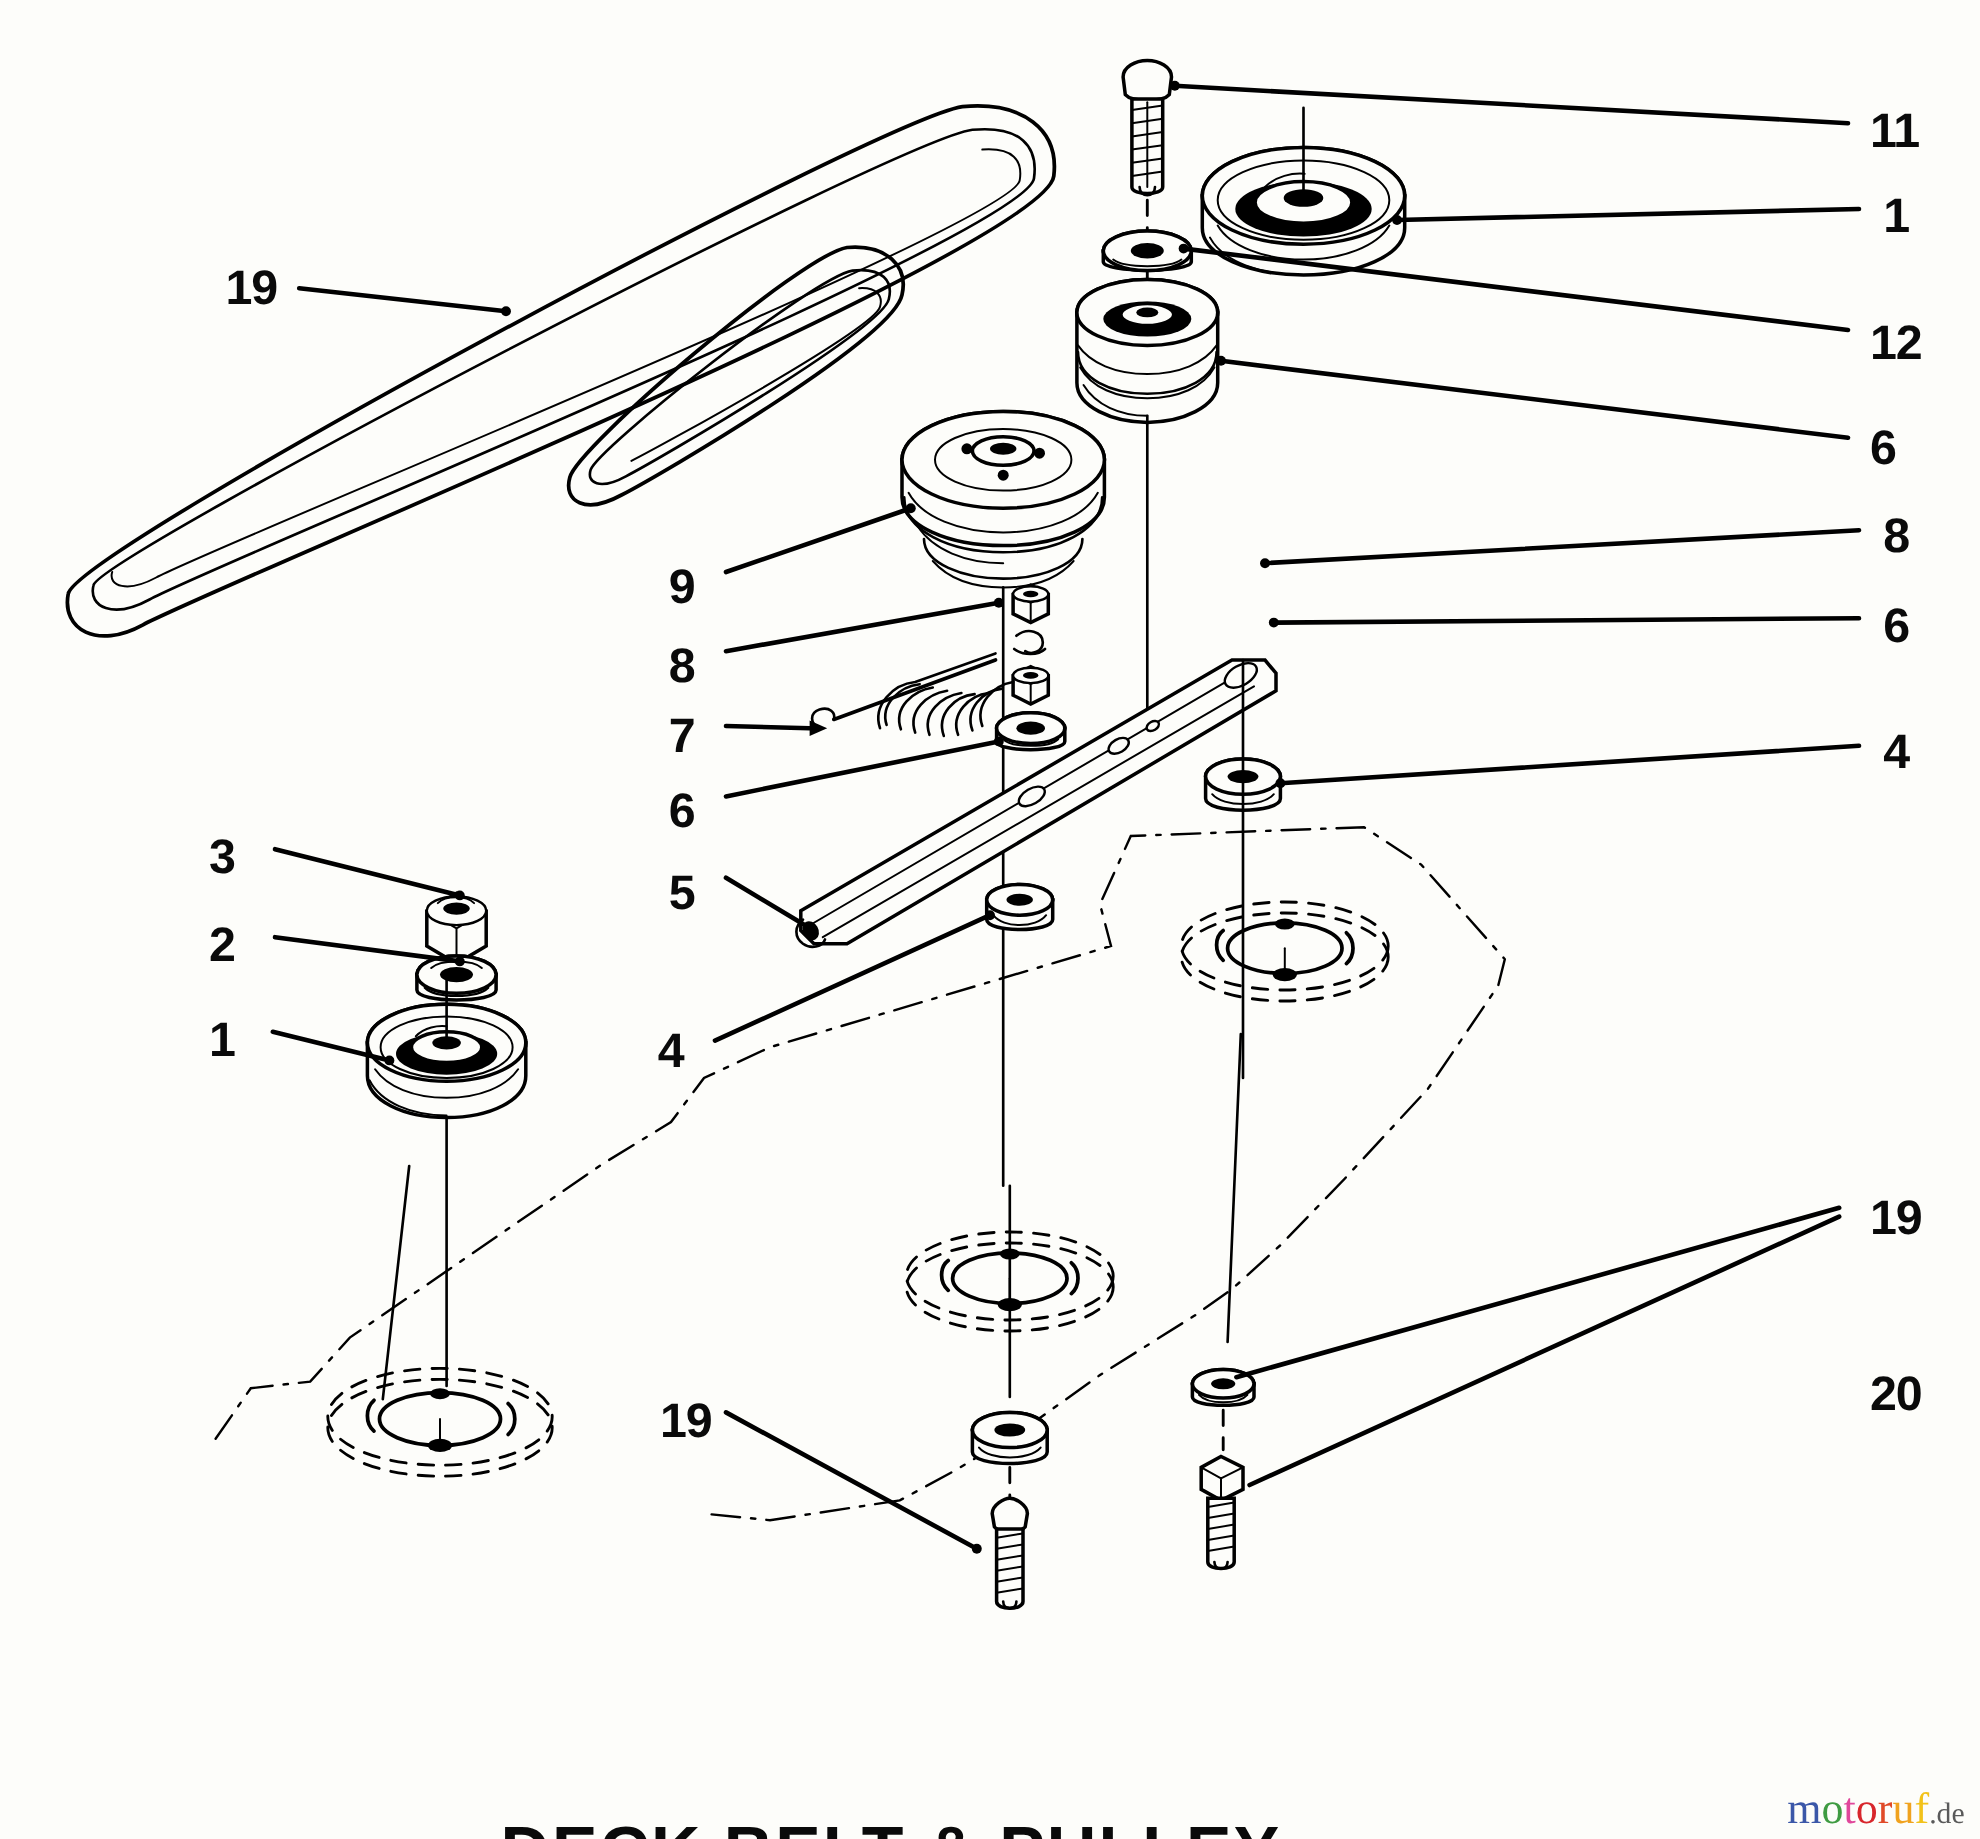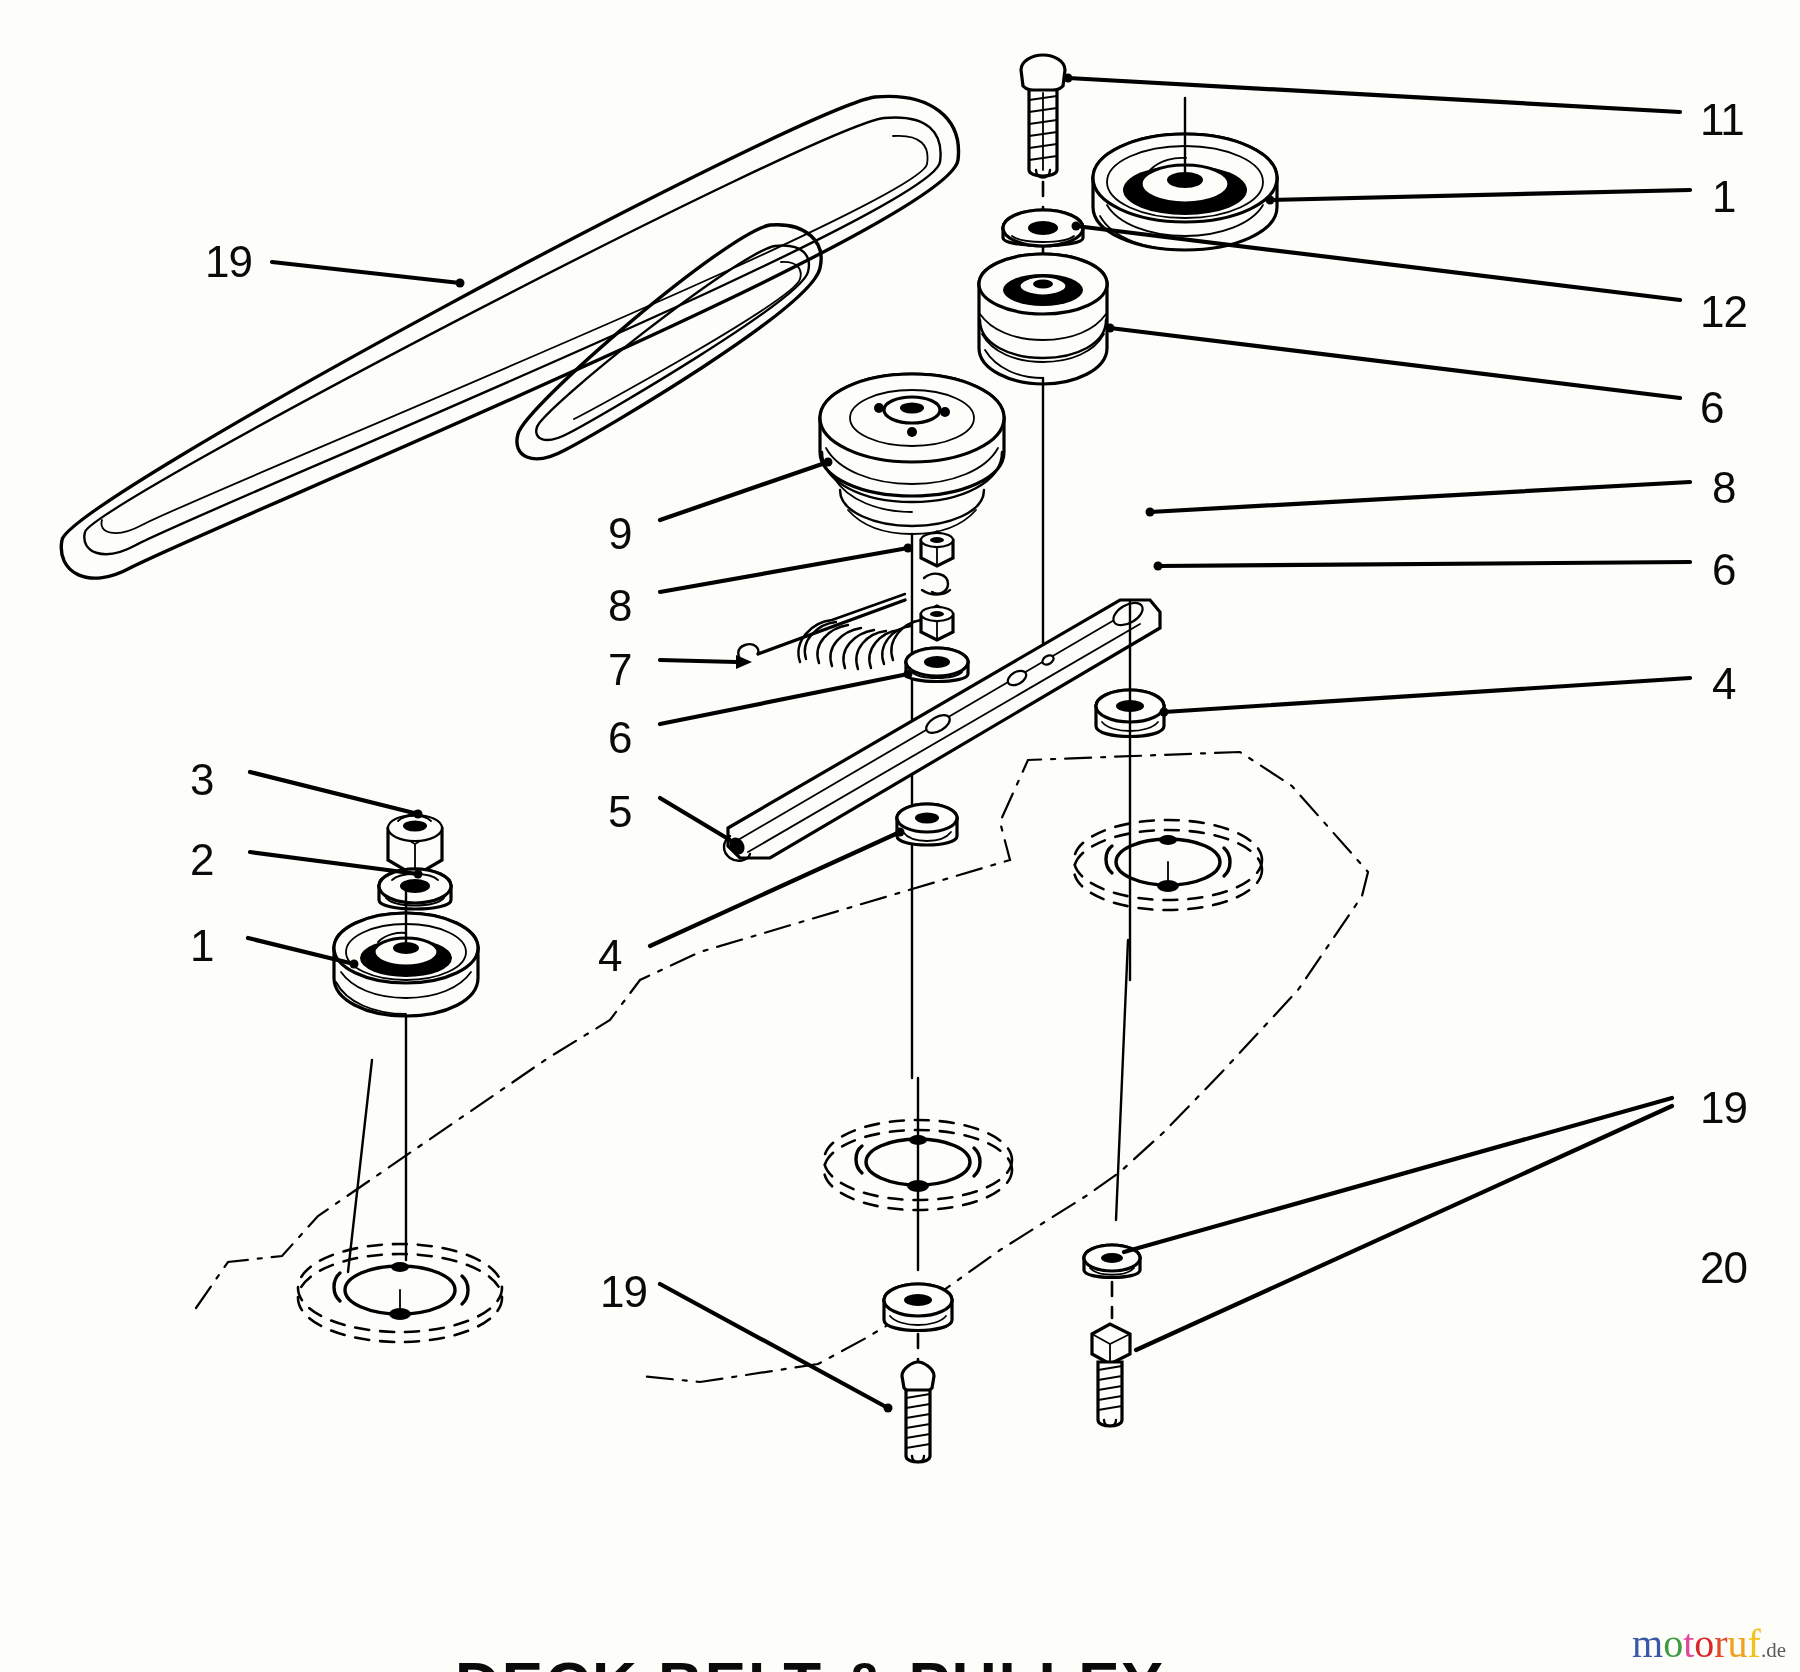--- a/index.html
+++ b/index.html
@@ -1,23 +1,23 @@
 <!DOCTYPE html>
 <html><head>
 <meta charset="utf-8">
 <style>
   html,body{margin:0;padding:0;background:#fdfdfa;}
   body{font-family:"Liberation Sans", sans-serif;}
   #page{position:relative;width:1800px;height:1672px;background:#fdfdfa;overflow:hidden;}
   #svgroot{position:absolute;left:0;top:0;width:1800px;height:1672px;}
-  .callout{position:absolute;font-family:"Liberation Sans", sans-serif;font-weight:400;color:#0a0a0a;font-size:44px;line-height:1;letter-spacing:-1px;}
+  .callout{position:absolute;font-family:"Liberation Sans", sans-serif;font-weight:700;color:#0a0a0a;font-size:44px;line-height:1;letter-spacing:-1px;}
   .ttl{position:absolute;font-family:"Liberation Sans", sans-serif;font-weight:700;font-size:62px;letter-spacing:2px;color:#0a0a0a;white-space:nowrap;}
   #logo{position:absolute;right:14px;bottom:8px;font-family:"Liberation Serif", serif;font-size:40px;line-height:1;white-space:nowrap;}
   #logo .l{font-weight:400;}
-  #logo .de{color:#5a5a5a;font-size:21px;letter-spacing:0;}
+  #logo .de{color:#5a5a5a;font-size:27px;letter-spacing:0;}
 </style>
 </head>
 <body>
 
 <div id="page">
 
   <svg id="svgroot" viewBox="0 0 1800 1672">
     <defs>
       <style>
         .ln{fill:none;stroke:#000;stroke-width:3.4;stroke-linecap:round;stroke-linejoin:round;}

